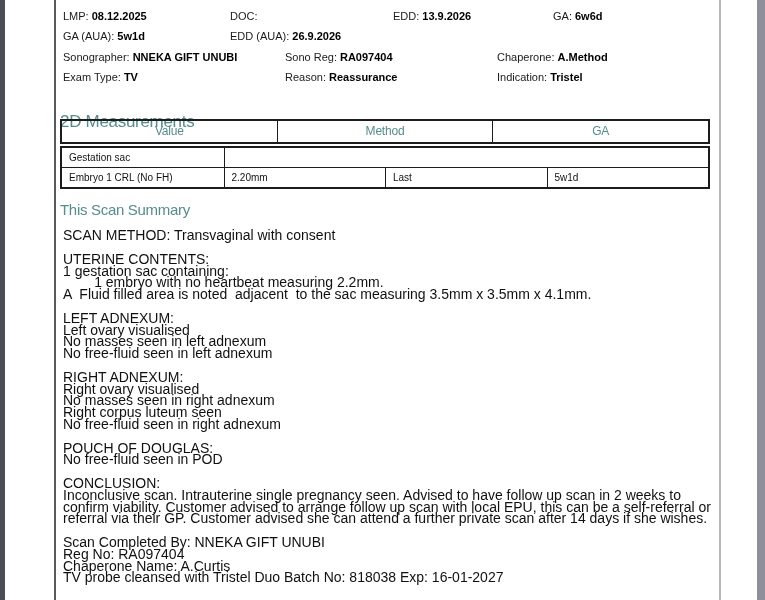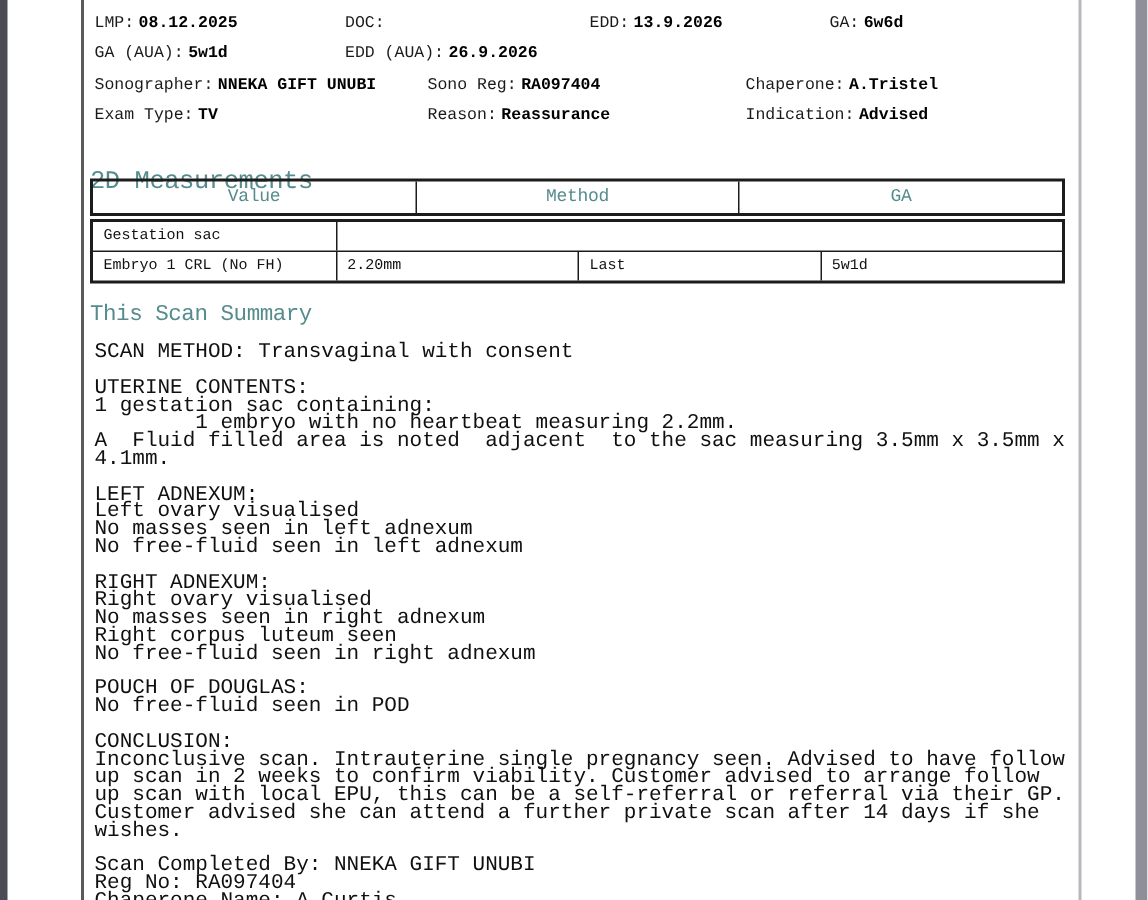--- a/index.html
+++ b/index.html
@@ -1,18 +1,18 @@
 <!DOCTYPE html>
 <html><head>
 <meta charset="utf-8">
 <style>
   html,body{margin:0;padding:0;}
   body{width:765px;height:600px;overflow:hidden;background:#ffffff;
        font-family:"Liberation Sans", sans-serif;color:#111;}
-  .viewport{position:relative;width:765px;height:600px;background:#ffffff;overflow:hidden;font-family:Liberation Mono, monospace;}
+  .viewport{position:relative;width:765px;height:600px;background:#ffffff;overflow:hidden;}
 
   
   .edge-left{position:absolute;left:0;top:0;width:5px;height:600px;background:#4c4c54;}
   .edge-right{position:absolute;right:0;top:0;width:8px;height:600px;background:#8f8f99;}
   .page-border-left{position:absolute;left:54px;top:0;width:2px;height:600px;background:#5a5a5a;}
   .page-border-right{position:absolute;left:719px;top:0;width:2px;height:600px;background:#b7b7bc;}
 
   
   .frow{position:absolute;left:0;width:765px;height:14px;font-size:11px;}
   .fld{position:absolute;white-space:nowrap;}
@@ -62,27 +62,27 @@
   </div>
 
   <div class="frow" style="top:30px">
     <span class="fld" style="left:63px"><span class="lbl">GA (AUA):</span><span class="val">5w1d</span></span>
     <span class="fld" style="left:230px"><span class="lbl">EDD (AUA):</span><span class="val">26.9.2026</span></span>
   </div>
 
   <div class="frow" style="top:51px">
     <span class="fld" style="left:63px"><span class="lbl">Sonographer:</span><span class="val">NNEKA GIFT UNUBI</span></span>
     <span class="fld" style="left:285px"><span class="lbl">Sono Reg:</span><span class="val">RA097404</span></span>
-    <span class="fld" style="left:497px"><span class="lbl">Chaperone:</span><span class="val">A.Tristel</span></span>
+    <span class="fld" style="left:497px"><span class="lbl">Chaperone:</span><span class="val">A.Method</span></span>
   </div>
 
   <div class="frow" style="top:71px">
     <span class="fld" style="left:63px"><span class="lbl">Exam Type:</span><span class="val">TV</span></span>
     <span class="fld" style="left:285px"><span class="lbl">Reason:</span><span class="val">Reassurance</span></span>
-    <span class="fld" style="left:497px"><span class="lbl">Indication:</span><span class="val">Advised</span></span>
+    <span class="fld" style="left:497px"><span class="lbl">Indication:</span><span class="val">Tristel</span></span>
   </div>
 
   <div class="sec-title" id="title-measurements">2D Measurements</div>
 
   <div class="mtable">
     <div class="mt-header">
       <div class="hcell">Value</div>
       <div class="hcell">Method</div>
       <div class="hcell">GA</div>
     </div>

